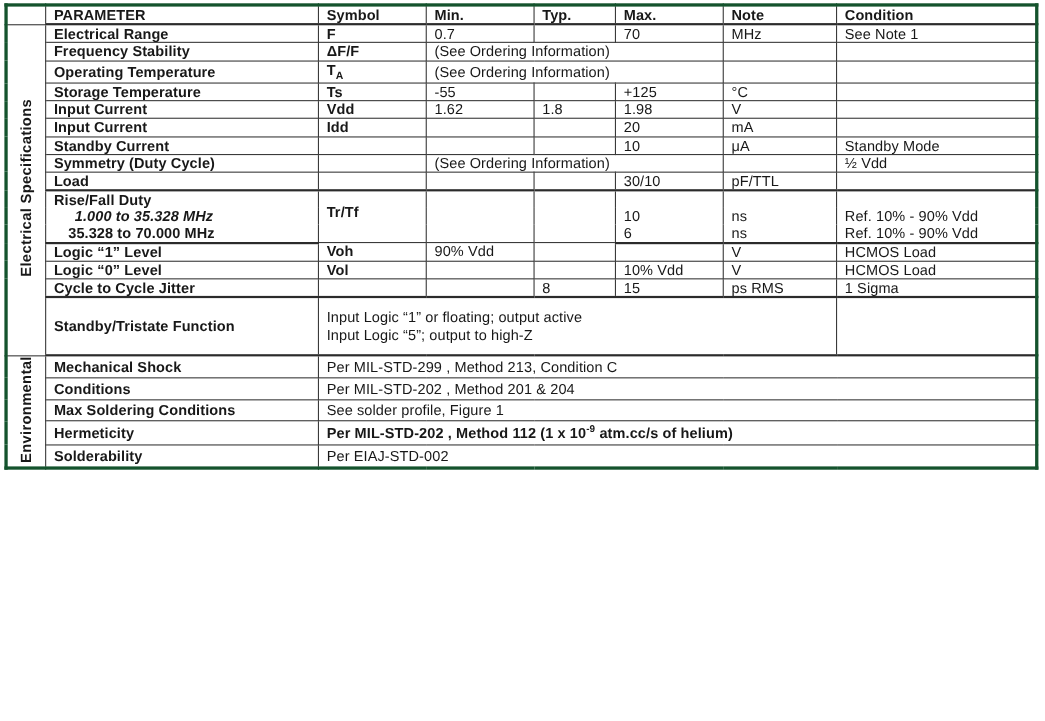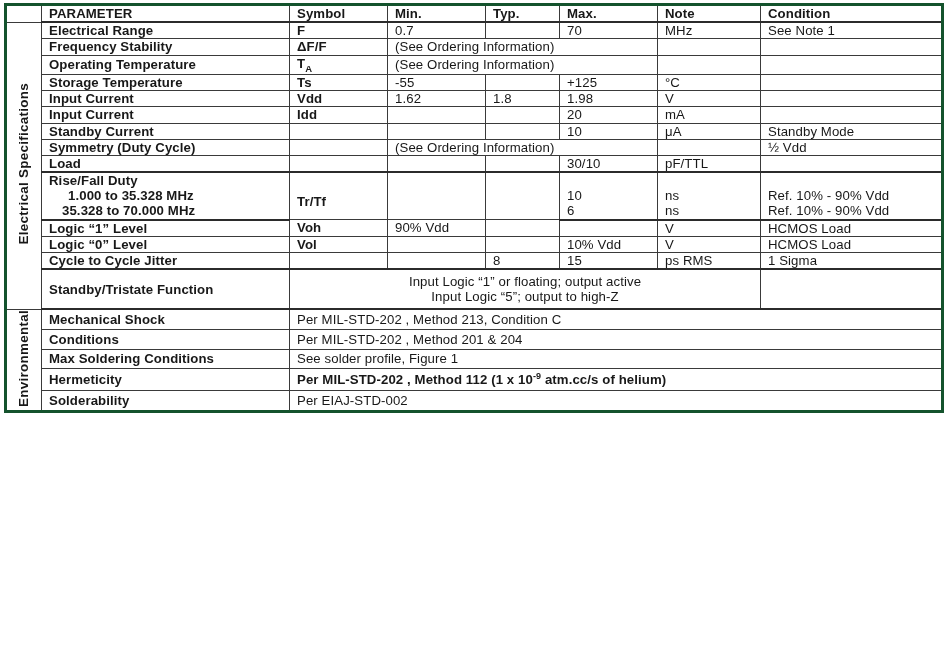--- a/index.html
+++ b/index.html
@@ -66,21 +66,21 @@
   td.param {
     font-weight: bold;
     border-left: 3px solid #2b2b2b;
     border-right: 2px solid #2b2b2b;
   }
   td.param.indent { padding-left: 26px; }
 
   td.hdr { font-weight: bold; }
   td.sym { font-weight: bold; text-align: left; }
   td.val { text-align: left; }
-  td.ctr { text-align: center; }
+  td.ctr { }
 
   tr.hdr-row td { border-top: none; }
   tr.thick-top td { border-top: 2px solid #2b2b2b; }
   tr.thick-bot td { border-bottom: 2px solid #2b2b2b; }
 
   td.right-edge { border-right: 3px solid #2b2b2b; }
 
   .sub { font-size: 9.5px; vertical-align: sub; }
   .sup { font-size: 9px; vertical-align: super; }
   .nowrap { white-space: nowrap; font-weight: bold; }
@@ -198,30 +198,30 @@
         <td class="sym"></td>
         <td class="val"></td>
         <td class="val"></td>
         <td class="val">30/10</td>
         <td class="val">pF/TTL</td>
         <td class="val right-edge"></td>
       </tr>
 
       <tr class="thick-top">
         <td class="param" style="border-bottom:none;">Rise/Fall Duty</td>
-        <td class="sym" rowspan="3" style="vertical-align:top;padding-top:21px;">Tr/Tf</td>
+        <td class="sym" rowspan="3" style="vertical-align:top;padding-top:11px;">Tr/Tf</td>
         <td class="val" rowspan="3"></td>
         <td class="val" rowspan="3"></td>
         <td class="val" style="border-bottom:none;"></td>
         <td class="val" style="border-bottom:none;"></td>
         <td class="val right-edge" style="border-bottom:none;"></td>
       </tr>
 
       <tr>
-        <td class="param indent" style="border-top:none;border-bottom:none;">1.000 to 35.328 MHz</td>
+        <td class="param indent" style="border-top:none;border-bottom:none;font-style:italic;">1.000 to 35.328 MHz</td>
         <td class="val" style="border-top:none;border-bottom:none;">10</td>
         <td class="val" style="border-top:none;border-bottom:none;">ns</td>
         <td class="val right-edge" style="border-top:none;border-bottom:none;">Ref. 10% - 90% Vdd</td>
       </tr>
 
       <tr class="thick-bot">
         <td class="param indent" style="border-top:none;padding-left:20px;">35.328 to 70.000 MHz</td>
         <td class="val" style="border-top:none;">6</td>
         <td class="val" style="border-top:none;">ns</td>
         <td class="val right-edge" style="border-top:none;">Ref. 10% - 90% Vdd</td>
@@ -250,35 +250,35 @@
       <tr class="thick-bot">
         <td class="param">Cycle to Cycle Jitter</td>
         <td class="sym"></td>
         <td class="val"></td>
         <td class="val">8</td>
         <td class="val">15</td>
         <td class="val">ps RMS</td>
         <td class="val right-edge">1 Sigma</td>
       </tr>
 
-      <tr class="thick-bot" style="height:40px;">
+      <tr class="thick-bot" style="height:53px;">
         <td class="param">Standby/Tristate Function</td>
         <td class="ctr twoline" colspan="5">
           <div>Input Logic “1” or floating; output active</div>
           <div>Input Logic “5”; output to high-Z</div>
         </td>
         <td class="val right-edge"></td>
       </tr>
 
       <tr>
         <td class="sect-label" rowspan="5" style="border-bottom:none;">
           <span class="vlabel">Environmental</span>
         </td>
         <td class="param">Mechanical Shock</td>
-        <td class="val right-edge" colspan="6">Per MIL-STD-202 , Method 213, Condition C</td>
+        <td class="val right-edge" colspan="6">Per MIL-STD-299 , Method 213, Condition C</td>
       </tr>
 
       <tr>
         <td class="param">Conditions</td>
         <td class="val right-edge" colspan="6">Per MIL-STD-202 , Method 201 &amp; 204</td>
       </tr>
 
       <tr>
         <td class="param">Max Soldering Conditions</td>
         <td class="val right-edge" colspan="6">See solder profile, Figure 1</td>

